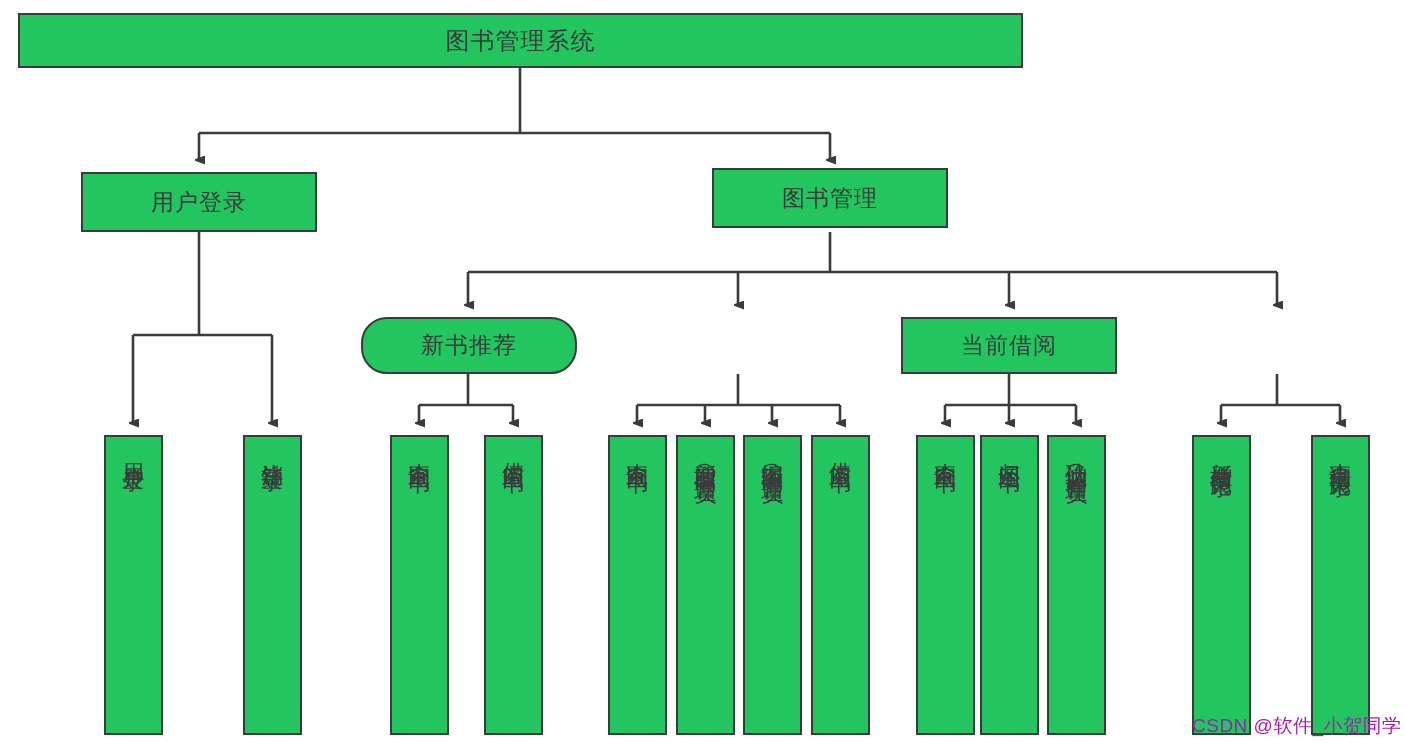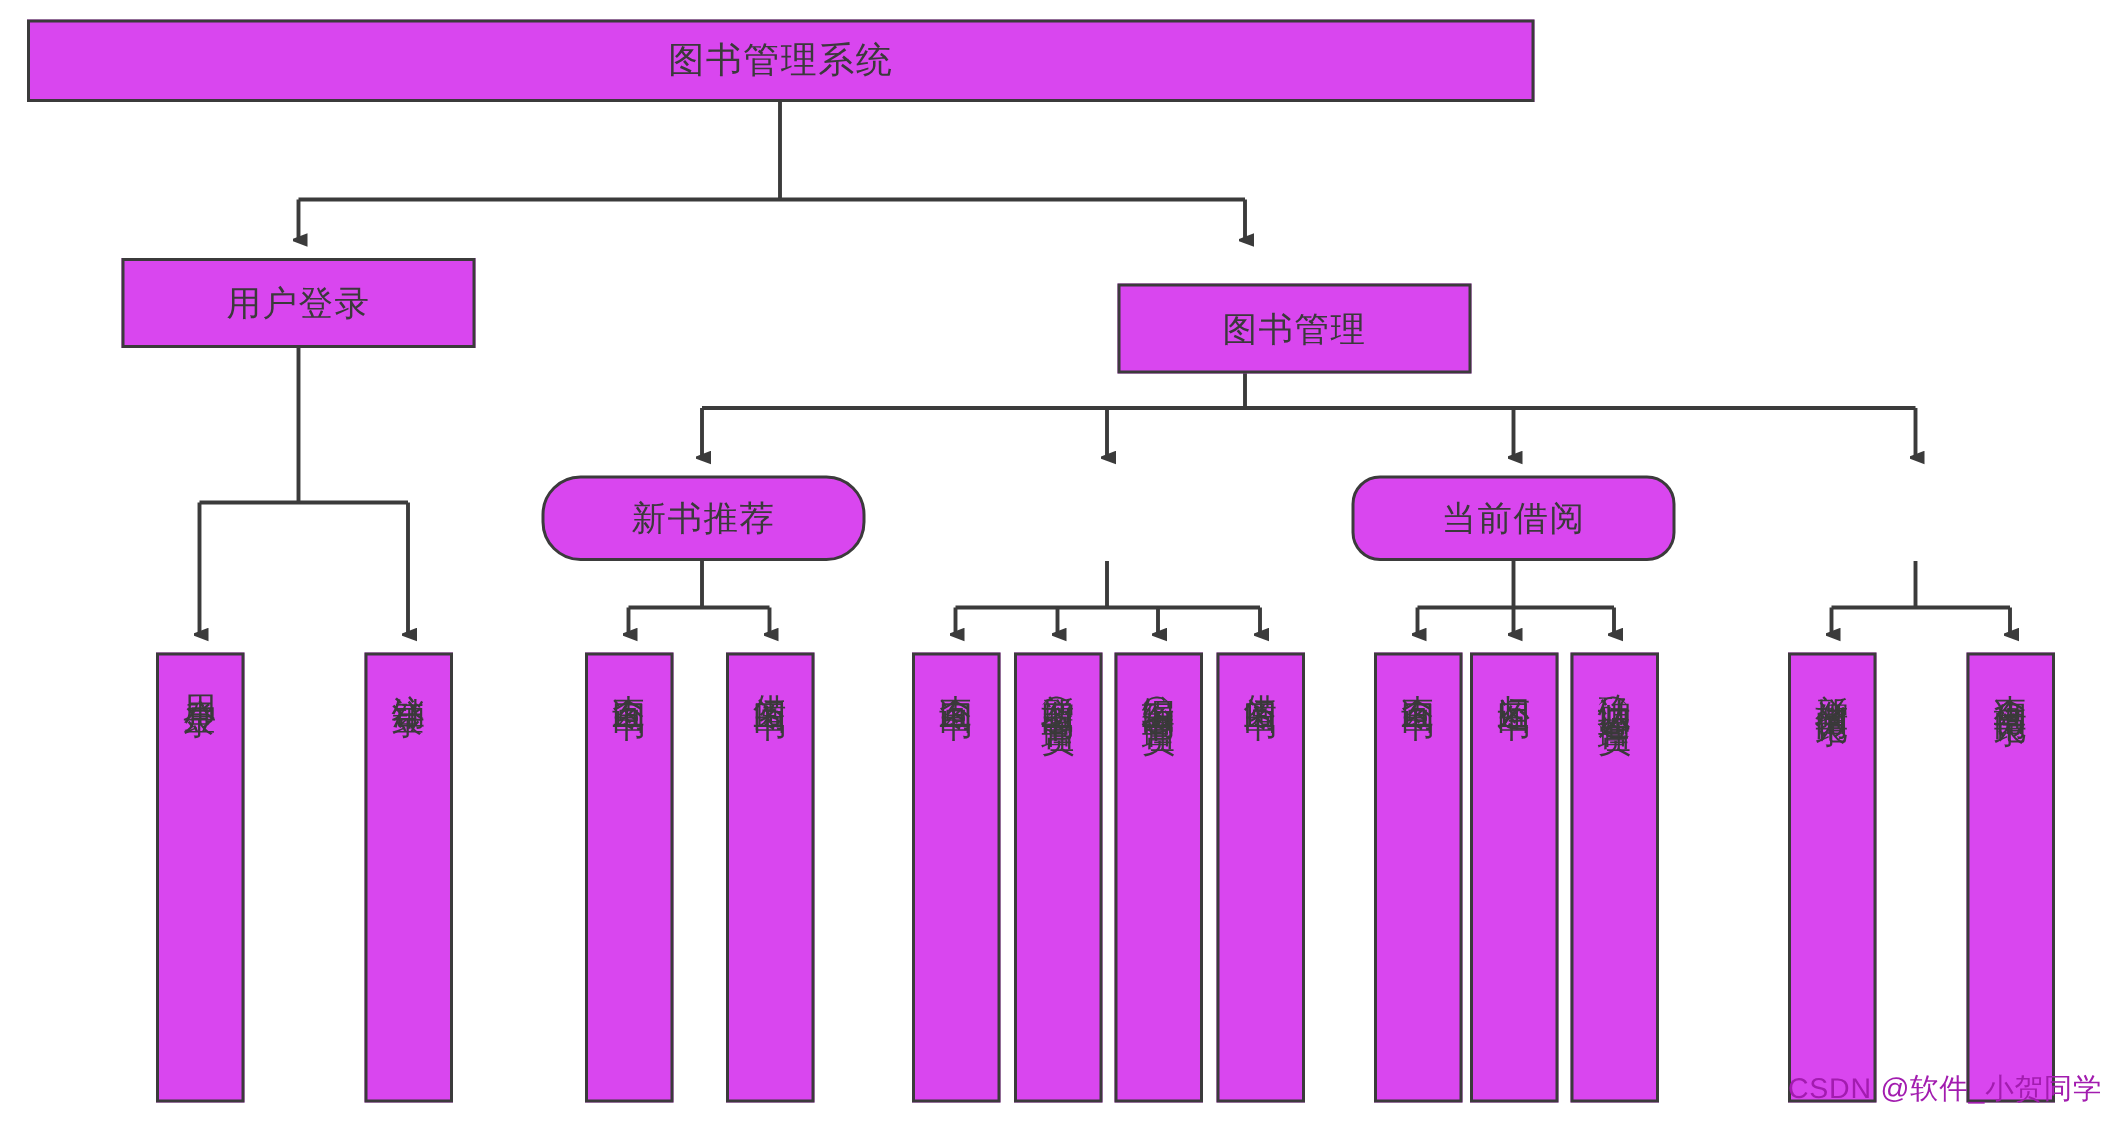--- a/index.html
+++ b/index.html
@@ -20,21 +20,21 @@
   svg.layer {
     position: absolute;
     left: 0;
     top: 0;
     width: 1405px;
     height: 747px;
   }
   .node-box {
     position: absolute;
     box-sizing: border-box;
-    background: #d946ef;
+    background: #22c55e;
     border: 2px solid #3b3b3b;
     display: flex;
     align-items: center;
     justify-content: center;
     overflow: hidden;
   }
   .node-label {
     color: #3a3a3a;
     font-size: 23px;
     line-height: 1.15;
@@ -116,28 +116,28 @@
     </g>
   </svg>
 
   <div class="node-box root" style="left:18px; top:13px; width:1005px; height:55px;">
     <span class="node-label">图书管理系统</span>
   </div>
 
   <div class="node-box" style="left:81px; top:172px; width:236px; height:60px;">
     <span class="node-label">用户登录</span>
   </div>
-  <div class="node-box" style="left:712px; top:189px; width:236px; height:60px;margin-left:33px;">
+  <div class="node-box" style="left:712px; top:168px; width:236px; height:60px;">
     <span class="node-label">图书管理</span>
   </div>
 
   <div class="node-box" style="left:361px; top:317px; width:216px; height:57px;border-radius:26px;">
     <span class="node-label">新书推荐</span>
   </div>
-  <div class="node-box" style="left:901px; top:317px; width:216px; height:57px;border-radius:19px;">
+  <div class="node-box" style="left:901px; top:317px; width:216px; height:57px;">
     <span class="node-label">当前借阅</span>
   </div>
 
   <div class="node-box vertical" style="left:104px; top:435px; width:59px; height:300px;">
     <span class="node-label">用户登录</span>
   </div>
   <div class="node-box vertical" style="left:243px; top:435px; width:59px; height:300px;">
     <span class="node-label">注销登录</span>
   </div>
 

